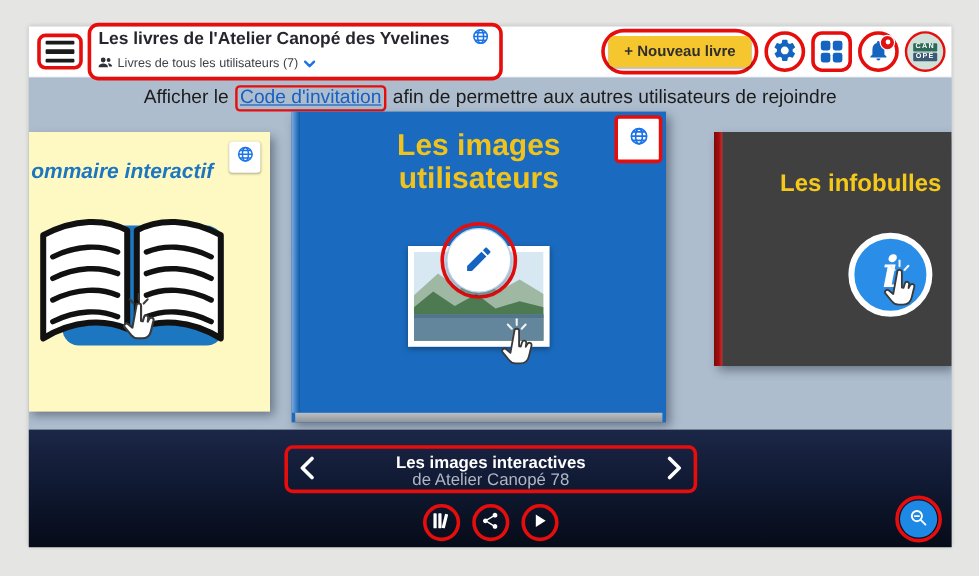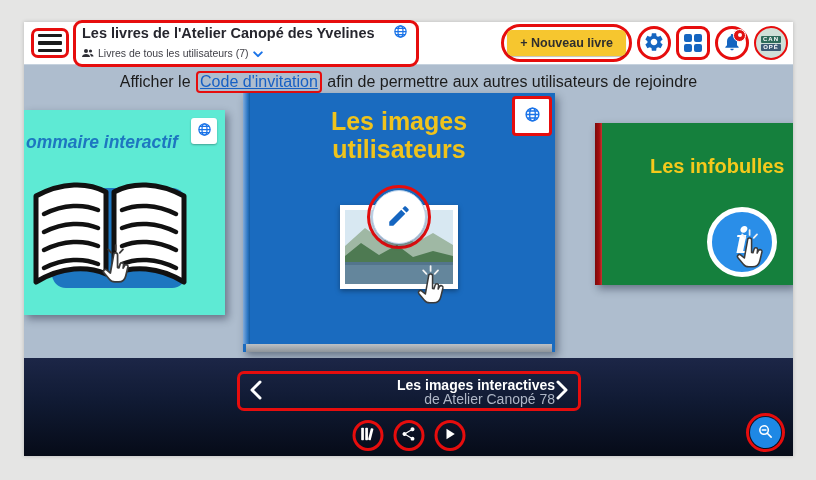--- a/index.html
+++ b/index.html
@@ -37,49 +37,49 @@
 
   
   main{position:relative;height:293px;overflow:hidden;}
   .invite{margin:0;padding-top:6px;text-align:center;font-size:16px;color:#1c1c1c;}
   .annot-link{display:inline-block;border:2px solid #e60d0d;border-radius:4px;padding:0 2px;margin:0 1px;}
   .invite a{color:#1760c4;text-decoration:underline;cursor:pointer;}
 
   .book{position:absolute;box-shadow:3px 4px 8px rgba(20,30,50,.45);overflow:hidden;cursor:pointer;}
   .badge{position:absolute;width:26px;height:26px;background:#fff;border-radius:3px;display:flex;align-items:center;justify-content:center;box-shadow:0 1px 2px rgba(0,0,0,.3);}
 
-  .book-left{left:0;top:45px;width:201px;height:205px;background:#5eead4;}
+  .book-left{left:0;top:45px;width:201px;height:233px;background:#fef9c3;}
   .bl-title{position:absolute;left:2px;top:22px;font-size:17.5px;font-weight:bold;font-style:italic;color:#1d76c0;white-space:nowrap;}
   .bl-badge{top:8px;right:8px;}
   .openbook{position:absolute;left:0;top:58px;}
   .cursor-left{position:absolute;left:72px;top:134px;}
 
   .book-center{left:219px;top:28px;width:312px;height:259px;background:#1a6bbf;}
   .book-center::before{content:'';position:absolute;left:0;top:0;bottom:8px;width:7px;background:linear-gradient(90deg,#7fabdc,#2c77c4 65%,#145a9d);}
   .book-center::after{content:'';position:absolute;left:3px;right:3px;bottom:0;height:8px;background:linear-gradient(#bcc0c5,#8e949a);}
   .annot-badge{position:absolute;top:3px;right:3px;border-radius:4px;padding:3px;background:#fff;}
   .bc-badge{position:relative;width:28px;height:28px;background:#fff;border-radius:2px;display:flex;align-items:center;justify-content:center;}
   .bc-title{position:absolute;left:0;right:0;top:14px;text-align:center;font-size:25px;font-weight:bold;color:#efc31c;line-height:1.13;}
   .photo{position:absolute;left:50%;top:112px;transform:translateX(-50%);width:118px;height:84px;background:#fff;padding:5px;box-sizing:border-box;box-shadow:0 2px 5px rgba(0,0,0,.35);}
   .photo svg{display:block;width:100%;height:100%;}
   .annot-pencil{position:absolute;left:50%;top:92px;transform:translateX(-50%);width:64px;height:64px;border-radius:50%;display:flex;align-items:center;justify-content:center;z-index:3;}
   .pencil-btn{width:54px;height:54px;border-radius:50%;background:#fff;border:1px solid #b9d2ec;display:flex;align-items:center;justify-content:center;cursor:pointer;box-shadow:0 2px 4px rgba(0,20,60,.4);}
   .cursor-center{position:absolute;left:168px;top:172px;z-index:4;}
 
-  .book-right{left:571px;top:58px;width:198px;height:162px;background:#15803d;}
+  .book-right{left:571px;top:45px;width:198px;height:195px;background:#404040;}
   .book-right::before{content:'';position:absolute;left:0;top:0;bottom:0;width:7px;background:linear-gradient(90deg,#7c0a0a,#a50d0e 60%,#c63434);}
   .br-title{position:absolute;left:55px;top:32px;font-size:20px;font-weight:bold;color:#f5c91c;white-space:nowrap;}
   .info-btn{position:absolute;left:112px;top:84px;width:70px;height:70px;border-radius:50%;background:#2a8ee8;border:5px solid #fff;box-sizing:border-box;display:flex;align-items:center;justify-content:center;cursor:pointer;}
   .info-btn b{font-family:"DejaVu Serif",serif;font-style:italic;font-weight:bold;color:#fff;font-size:36px;line-height:1;margin-top:-4px;}
   .cursor-right{position:absolute;left:135px;top:106px;z-index:4;}
 
   
   footer{position:relative;height:98px;background:linear-gradient(180deg,#1c2647 0%,#101a33 45%,#060b18 100%);}
   .carousel-annot{position:absolute;left:213px;top:13px;width:344px;height:40px;border-radius:7px;display:flex;align-items:center;justify-content:space-between;padding:0 9px;}
-  .carousel-text{text-align:right;flex:1;}
+  .carousel-text{text-align:center;flex:1;}
   .carousel-title{font-size:14px;font-weight:bold;color:#fff;line-height:16px;}
   .carousel-author{font-size:14px;color:#aeb6c6;line-height:12px;}
   .chev-btn{background:none;border:none;padding:0;cursor:pointer;display:flex;}
   .action-row{position:absolute;left:50%;top:62px;transform:translateX(-50%);display:flex;gap:10px;}
   .fbtn-annot{width:31px;height:31px;border-radius:50%;display:flex;align-items:center;justify-content:center;}
   .fbtn{width:24px;height:24px;background:none;border:none;padding:0;display:flex;align-items:center;justify-content:center;cursor:pointer;}
   .search-annot{position:absolute;right:8px;top:55px;width:39px;height:39px;border-radius:50%;display:flex;align-items:center;justify-content:center;}
   .search-btn{width:31px;height:31px;border-radius:50%;background:#1e88e5;border:none;display:flex;align-items:center;justify-content:center;cursor:pointer;}
 </style>
 </head>

